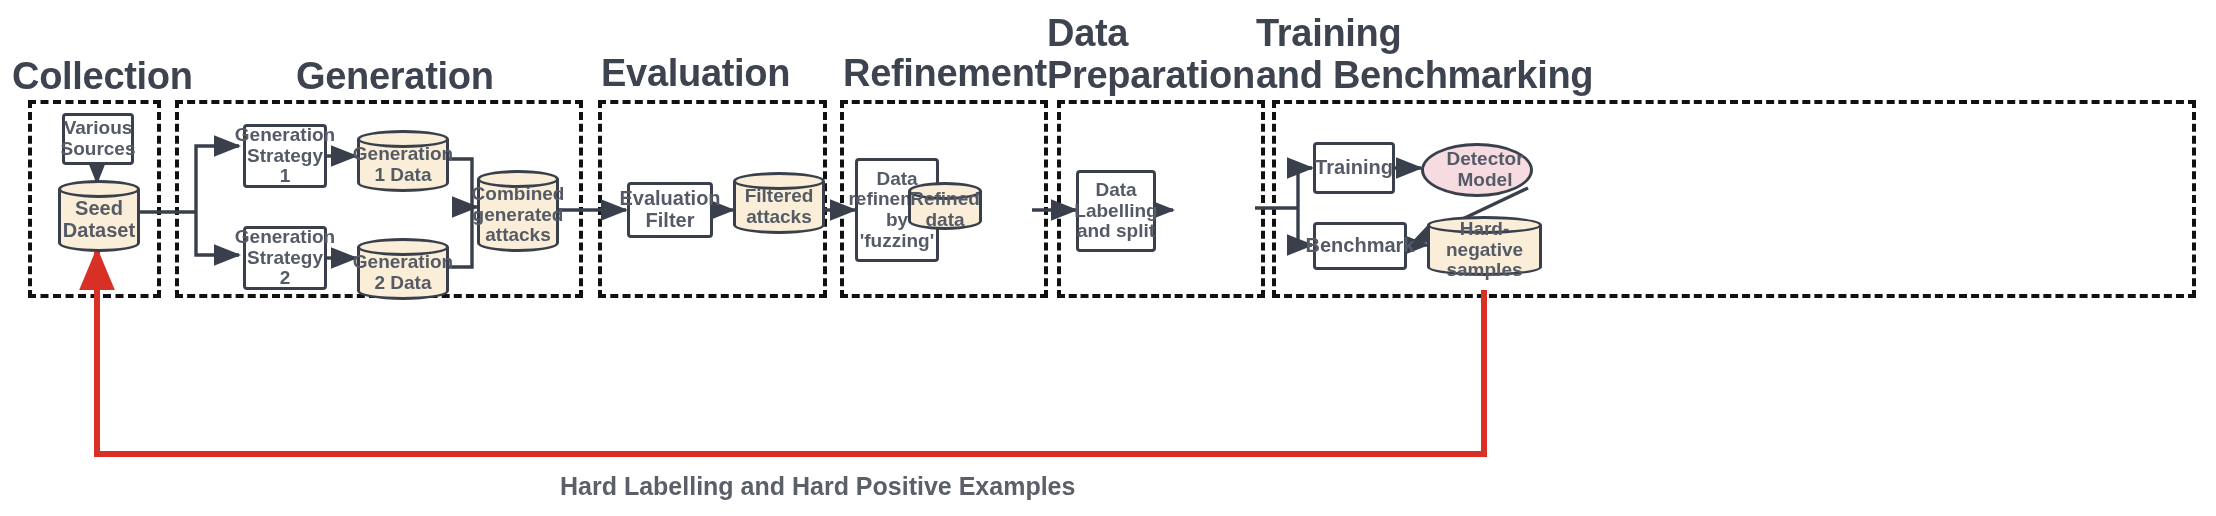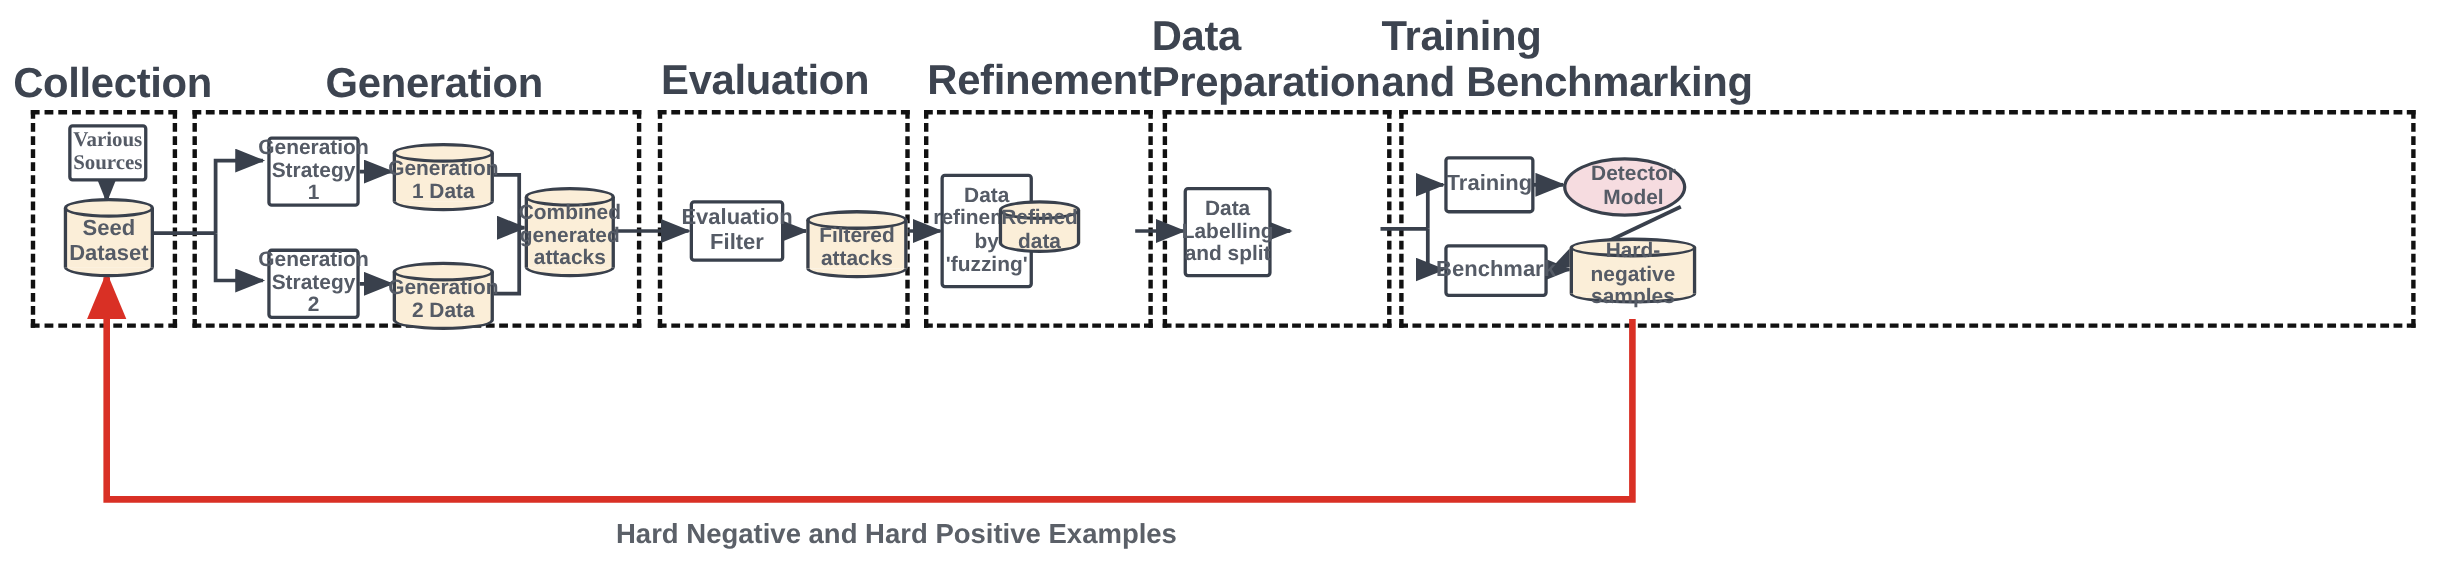--- a/index.html
+++ b/index.html
@@ -181,21 +181,21 @@
 
       <path d="M1406,245 L1427,245" marker-end="url(#arr)"></path>
     </g>
 
     <g fill="none" stroke="#d93025" stroke-width="6">
       <path d="M1484,290 L1484,454 L97,454 L97,252" marker-end="url(#arrRed)"></path>
     </g>
   </svg>
 
   <div class="node" style="left:62px;top:113px;width:72px;height:52px;font-size:19px;">
-    <span style="white-space:pre-line;font-family:Liberation Serif, serif;">Various
+    <span style="white-space:pre-line;">Various
 Sources</span>
   </div>
 
   <div class="cyl" style="left:58px;top:180px;width:82px;height:72px;">
     <div class="body"></div>
     <div class="bot"></div>
     <div class="top"></div>
     <div class="lbl">
         <span style="white-space:pre-line;">Seed
 Dataset</span>
@@ -243,21 +243,21 @@
 generated
 attacks</span>
       </div>
   </div>
 
   <div class="node" style="left:627px;top:182px;width:86px;height:56px;">
     <span style="white-space:pre-line;">Evaluation
 Filter</span>
   </div>
 
-  <div class="cyl" style="left:733px;top:191px;width:92px;height:62px;">
+  <div class="cyl" style="left:733px;top:172px;width:92px;height:62px;">
     <div class="body"></div>
     <div class="bot"></div>
     <div class="top"></div>
     <div class="lbl" style="font-size:19px;">
         <span style="white-space:pre-line;">Filtered
 attacks</span>
       </div>
   </div>
 
   <div class="node" style="left:855px;top:158px;width:84px;height:104px;font-size:19px;">
@@ -300,15 +300,15 @@
   <div class="cyl" style="left:1427px;top:216px;width:115px;height:60px;">
     <div class="body"></div>
     <div class="bot"></div>
     <div class="top"></div>
     <div class="lbl" style="font-size:19px;">
         <span style="white-space:pre-line;">Hard-negative
 samples</span>
       </div>
   </div>
 
-  <div class="feedback-label" style="left:560px;top:472px;">Hard Negative and Hard Positive Examples</div>
+  <div class="feedback-label" style="left:560px;top:472px;">Hard Labelling and Hard Positive Examples</div>
 
 </div>
 
 </body></html>

